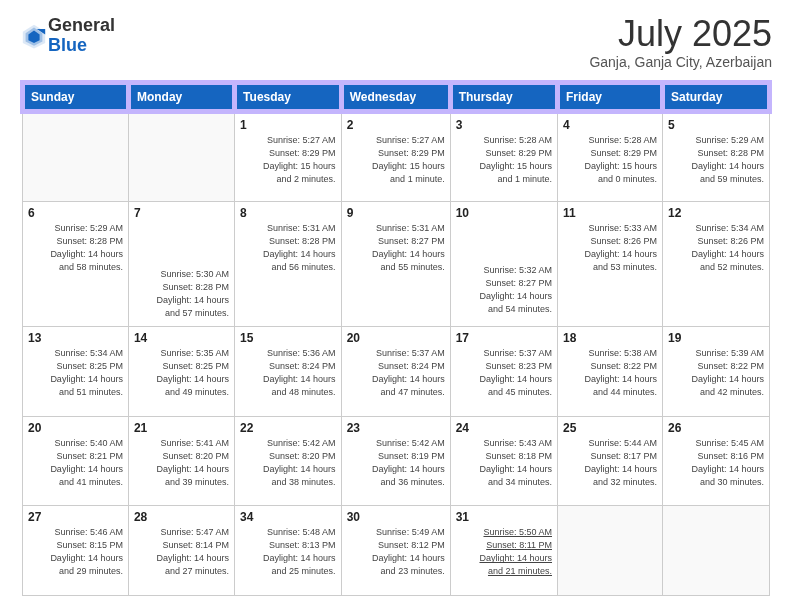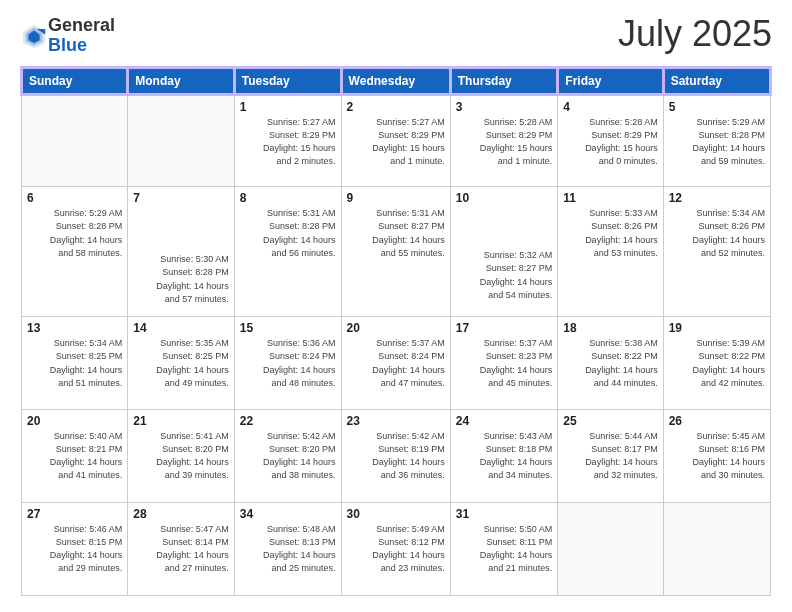--- a/index.html
+++ b/index.html
@@ -58,21 +58,21 @@
       border-collapse: collapse;
       flex: 1;
     }
     .calendar th {
       background: #1565c0;
       color: #fff;
       font-size: 12px;
       font-weight: bold;
       padding: 5px 6px;
       text-align: left;
-      border: 3px solid #c4b5fd;
+      border: 5px solid #c4b5fd;
     }
     .calendar td {
       border: 1px solid #ccc;
       vertical-align: top;
       padding: 4px 5px;
       width: 113px;
       font-size: 9.5px;
       color: #333;
       background: #fff;
       height: 88px;
@@ -107,20 +107,21 @@
       </svg>
       <div>
         <div class="logo-text">
           <span class="logo-general">General</span><br>
           <span class="logo-blue">Blue</span>
         </div>
       </div>
     </div>
     <div class="title-block">
       <div class="month-title">July 2025</div>
+      <div class="location">Ganja, Ganja City, Azerbaijan</div>
     </div>
   </div>
 
   <table class="calendar">
     <thead>
       <tr>
       <th>Sunday</th>
           <th>Monday</th>
           <th>Tuesday</th>
           <th>Wednesday</th>
@@ -346,21 +347,21 @@
           </td>
           <td>
             <div class="day-num">30</div>
             <div class="day-info" style="white-space: pre-line;">Sunrise: 5:49 AM
 Sunset: 8:12 PM
 Daylight: 14 hours
 and 23 minutes.</div>
           </td>
           <td>
             <div class="day-num">31</div>
-            <div class="day-info" style="white-space: pre-line;">Sunrise: 5:50 AM
+            <div class="day-info" style="white-space: pre-line; text-decoration: underline;">Sunrise: 5:50 AM
 Sunset: 8:11 PM
 Daylight: 14 hours
 and 21 minutes.</div>
           </td>
           <td class="empty"></td>
           <td class="empty"></td>
         </tr>
       </tbody>
   </table>
 </div>

